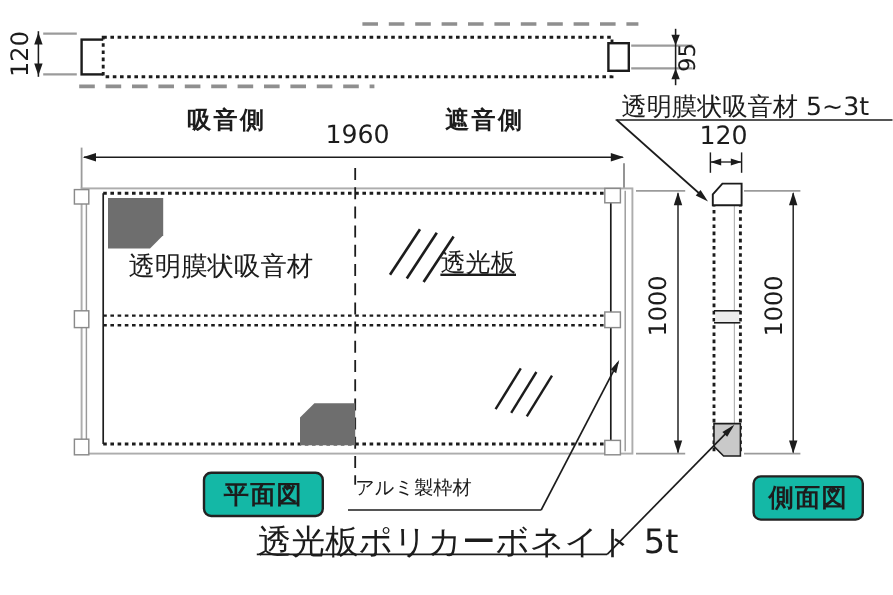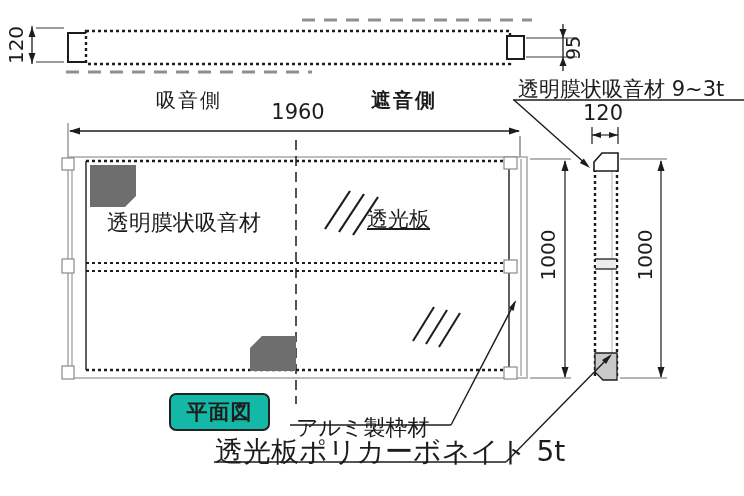--- a/index.html
+++ b/index.html
@@ -130,41 +130,44 @@
       <line x1="214" y1="462" x2="506" y2="462"></line>
       <line x1="506" y1="462" x2="610" y2="356"></line>
       <polygon points="612,354 606,364 602,360" fill="#1c1c1c" stroke="none"></polygon>
     </g>
   </svg>
 
   <div class="txt rot" style="left:-14px;top:34px;width:60px;height:22px;font-size:20px;">120</div>
 
   <div class="txt rot" style="left:544px;top:37px;width:60px;height:22px;font-size:19px;">95</div>
 
-  <div class="txt" style="left:156px;top:89px;font-size:20px;font-weight:normal;letter-spacing:2px;">吸音側</div>
+  <div class="txt" style="left:156px;top:89px;font-size:20px;font-weight:bold;letter-spacing:2px;">吸音側</div>
 
   <div class="txt" style="left:371px;top:89px;font-size:20px;font-weight:bold;letter-spacing:2px;">遮音側</div>
 
   <div class="txt" style="left:258px;top:100px;width:80px;text-align:center;font-size:21px;">1960</div>
 
   <div class="txt" style="left:107px;top:210px;font-size:22px;">透明膜状吸音材</div>
 
   <div class="txt" style="left:367px;top:207px;font-size:21px;text-decoration:underline;">透光板</div>
 
 
   <div class="cap-box" style="left:133px;top:393px;width:97px;height:34px;">
     <span>平面図</span>
   </div>
 
-  <div class="txt" style="left:296px;top:398px;font-size:22px;margin-top:17px;">アルミ製枠材</div>
+  <div class="txt" style="left:296px;top:398px;font-size:16px;">アルミ製枠材</div>
 
   <div class="txt" style="left:215px;top:436px;font-size:28px;">透光板ポリカーボネイト 5t</div>
 
-  <div class="txt" style="left:518px;top:77px;font-size:21px;">透明膜状吸音材 9~3t</div>
+  <div class="txt" style="left:518px;top:77px;font-size:21px;">透明膜状吸音材 5~3t</div>
 
   <div class="txt" style="left:577px;top:101px;width:52px;text-align:center;font-size:21px;">120</div>
 
   <div class="txt rot" style="left:508px;top:244px;width:80px;height:22px;font-size:20px;">1000</div>
 
   <div class="txt rot" style="left:605px;top:244px;width:80px;height:22px;font-size:20px;">1000</div>
 
+  <div class="cap-box" style="left:591px;top:396px;width:89px;height:34px;">
+    <span>側面図</span>
+  </div>
 
 </div>
 
 </body></html>

